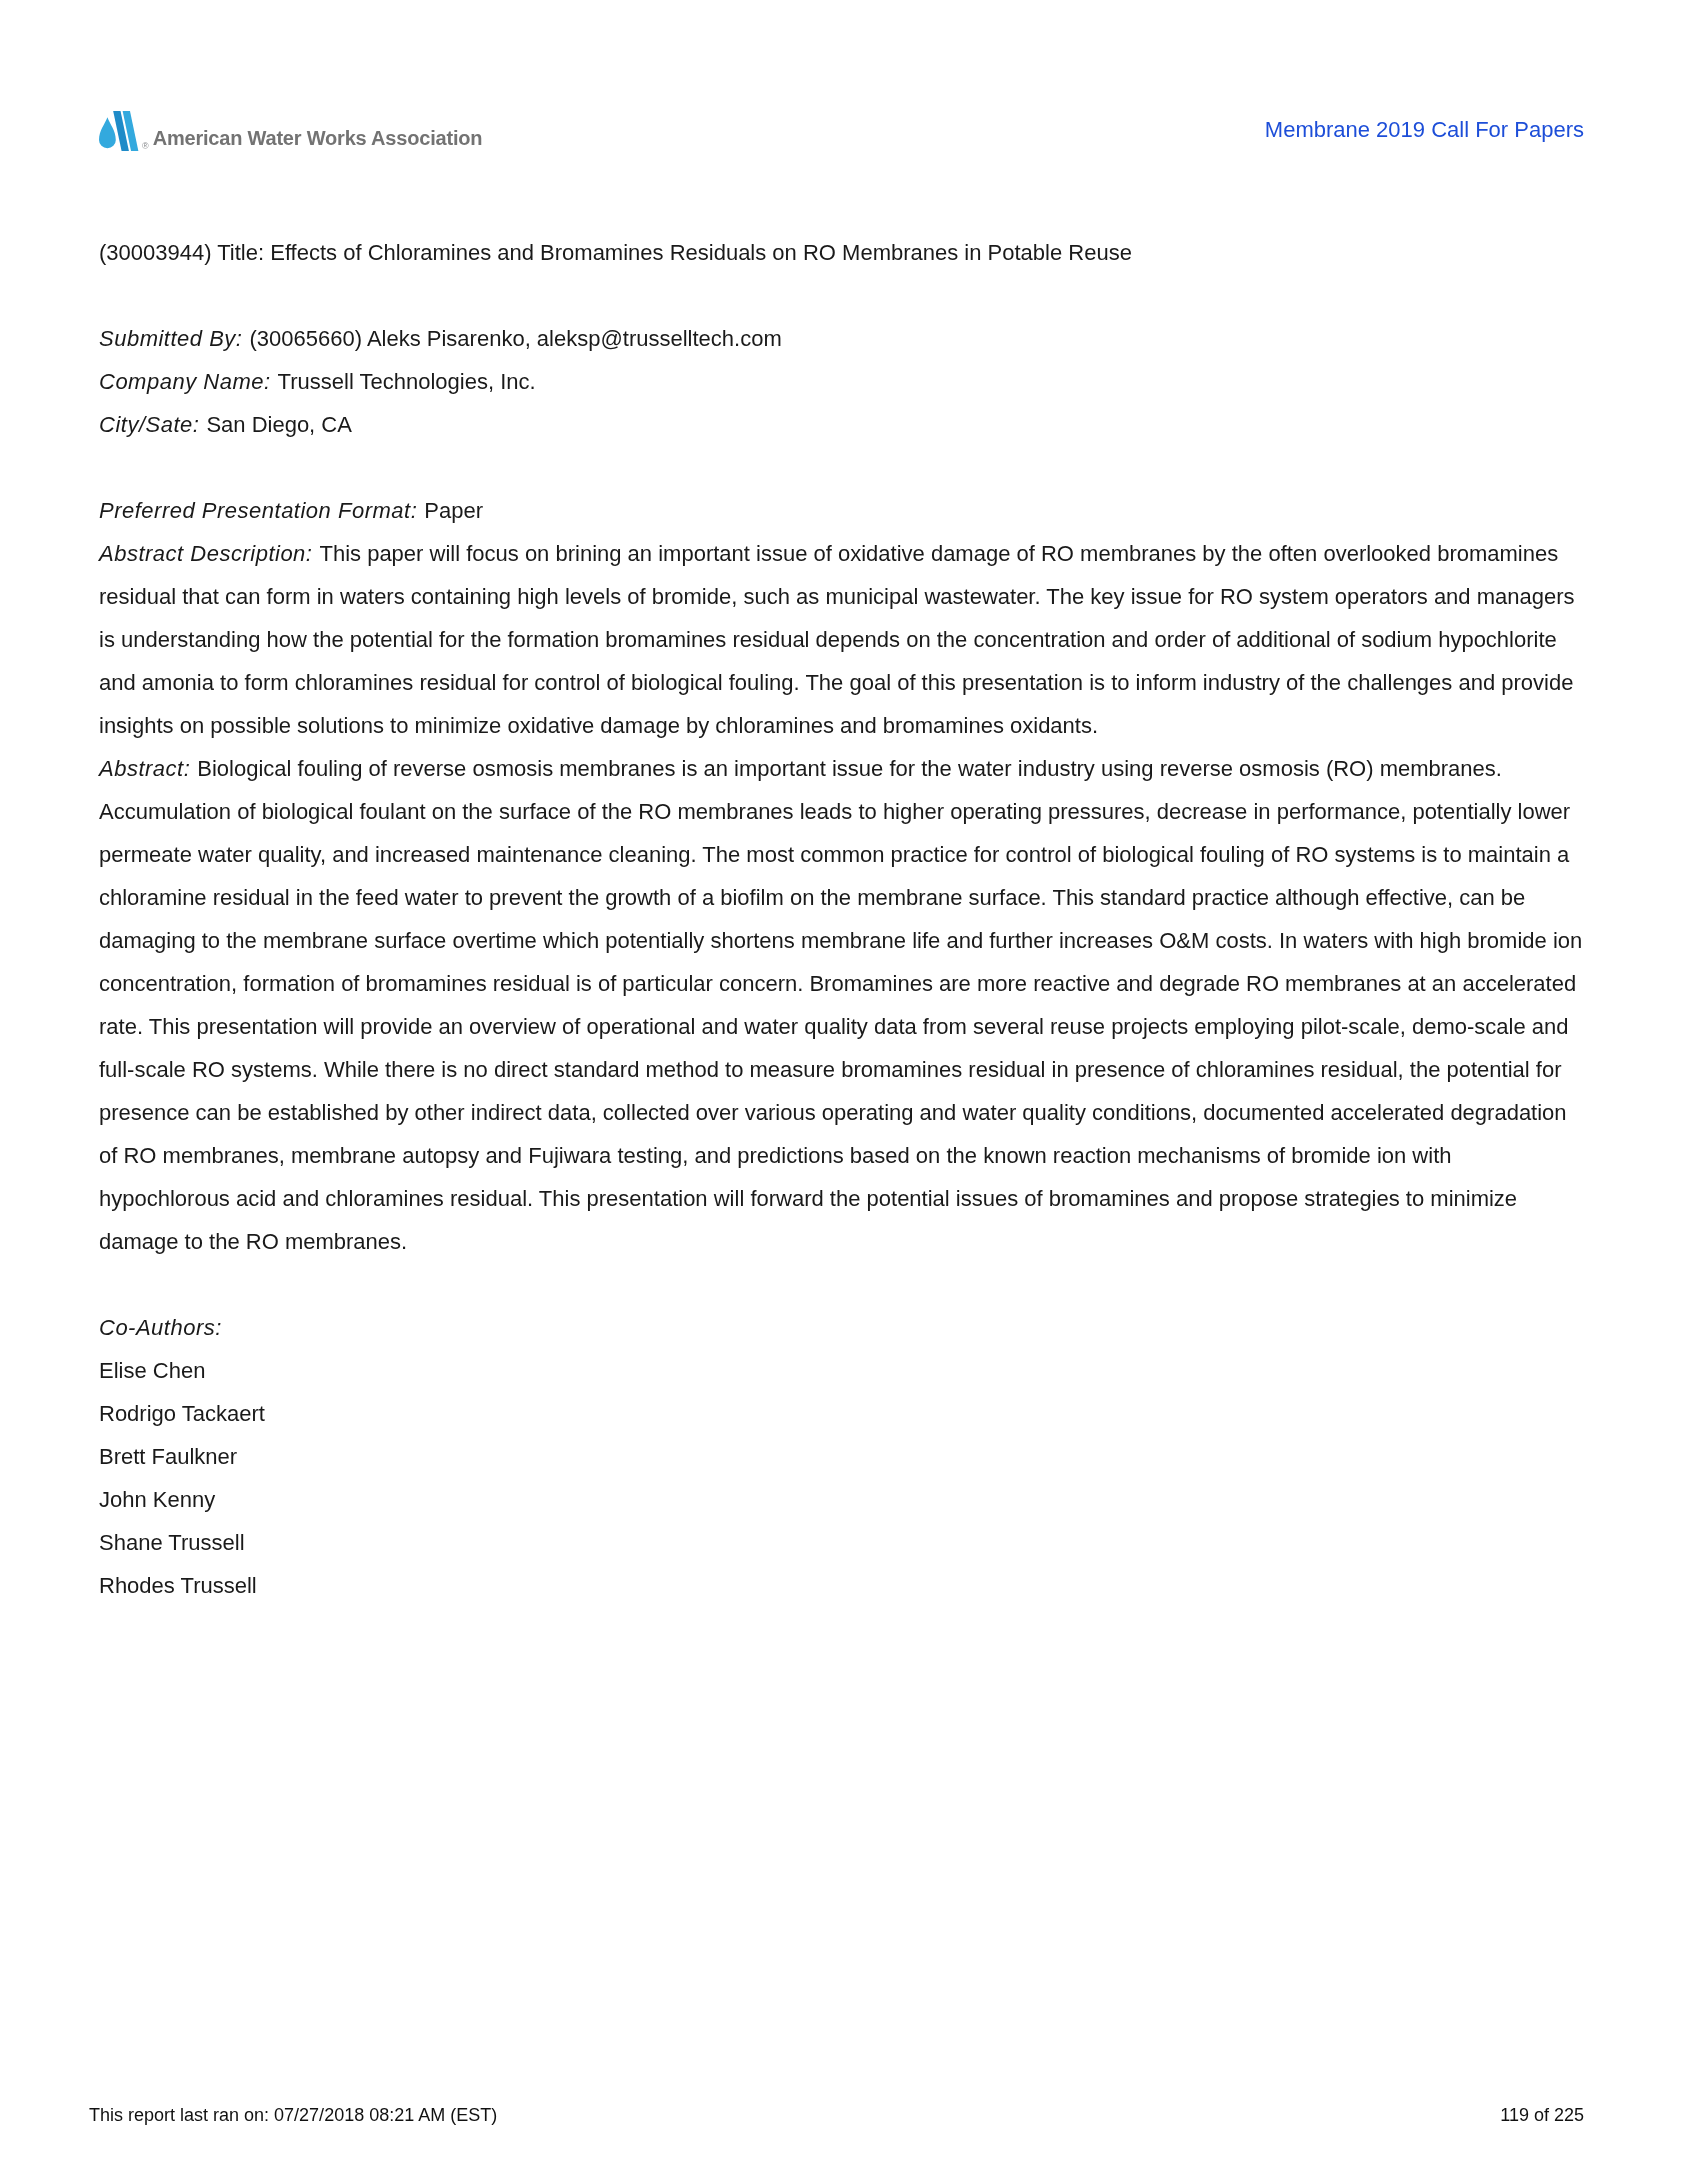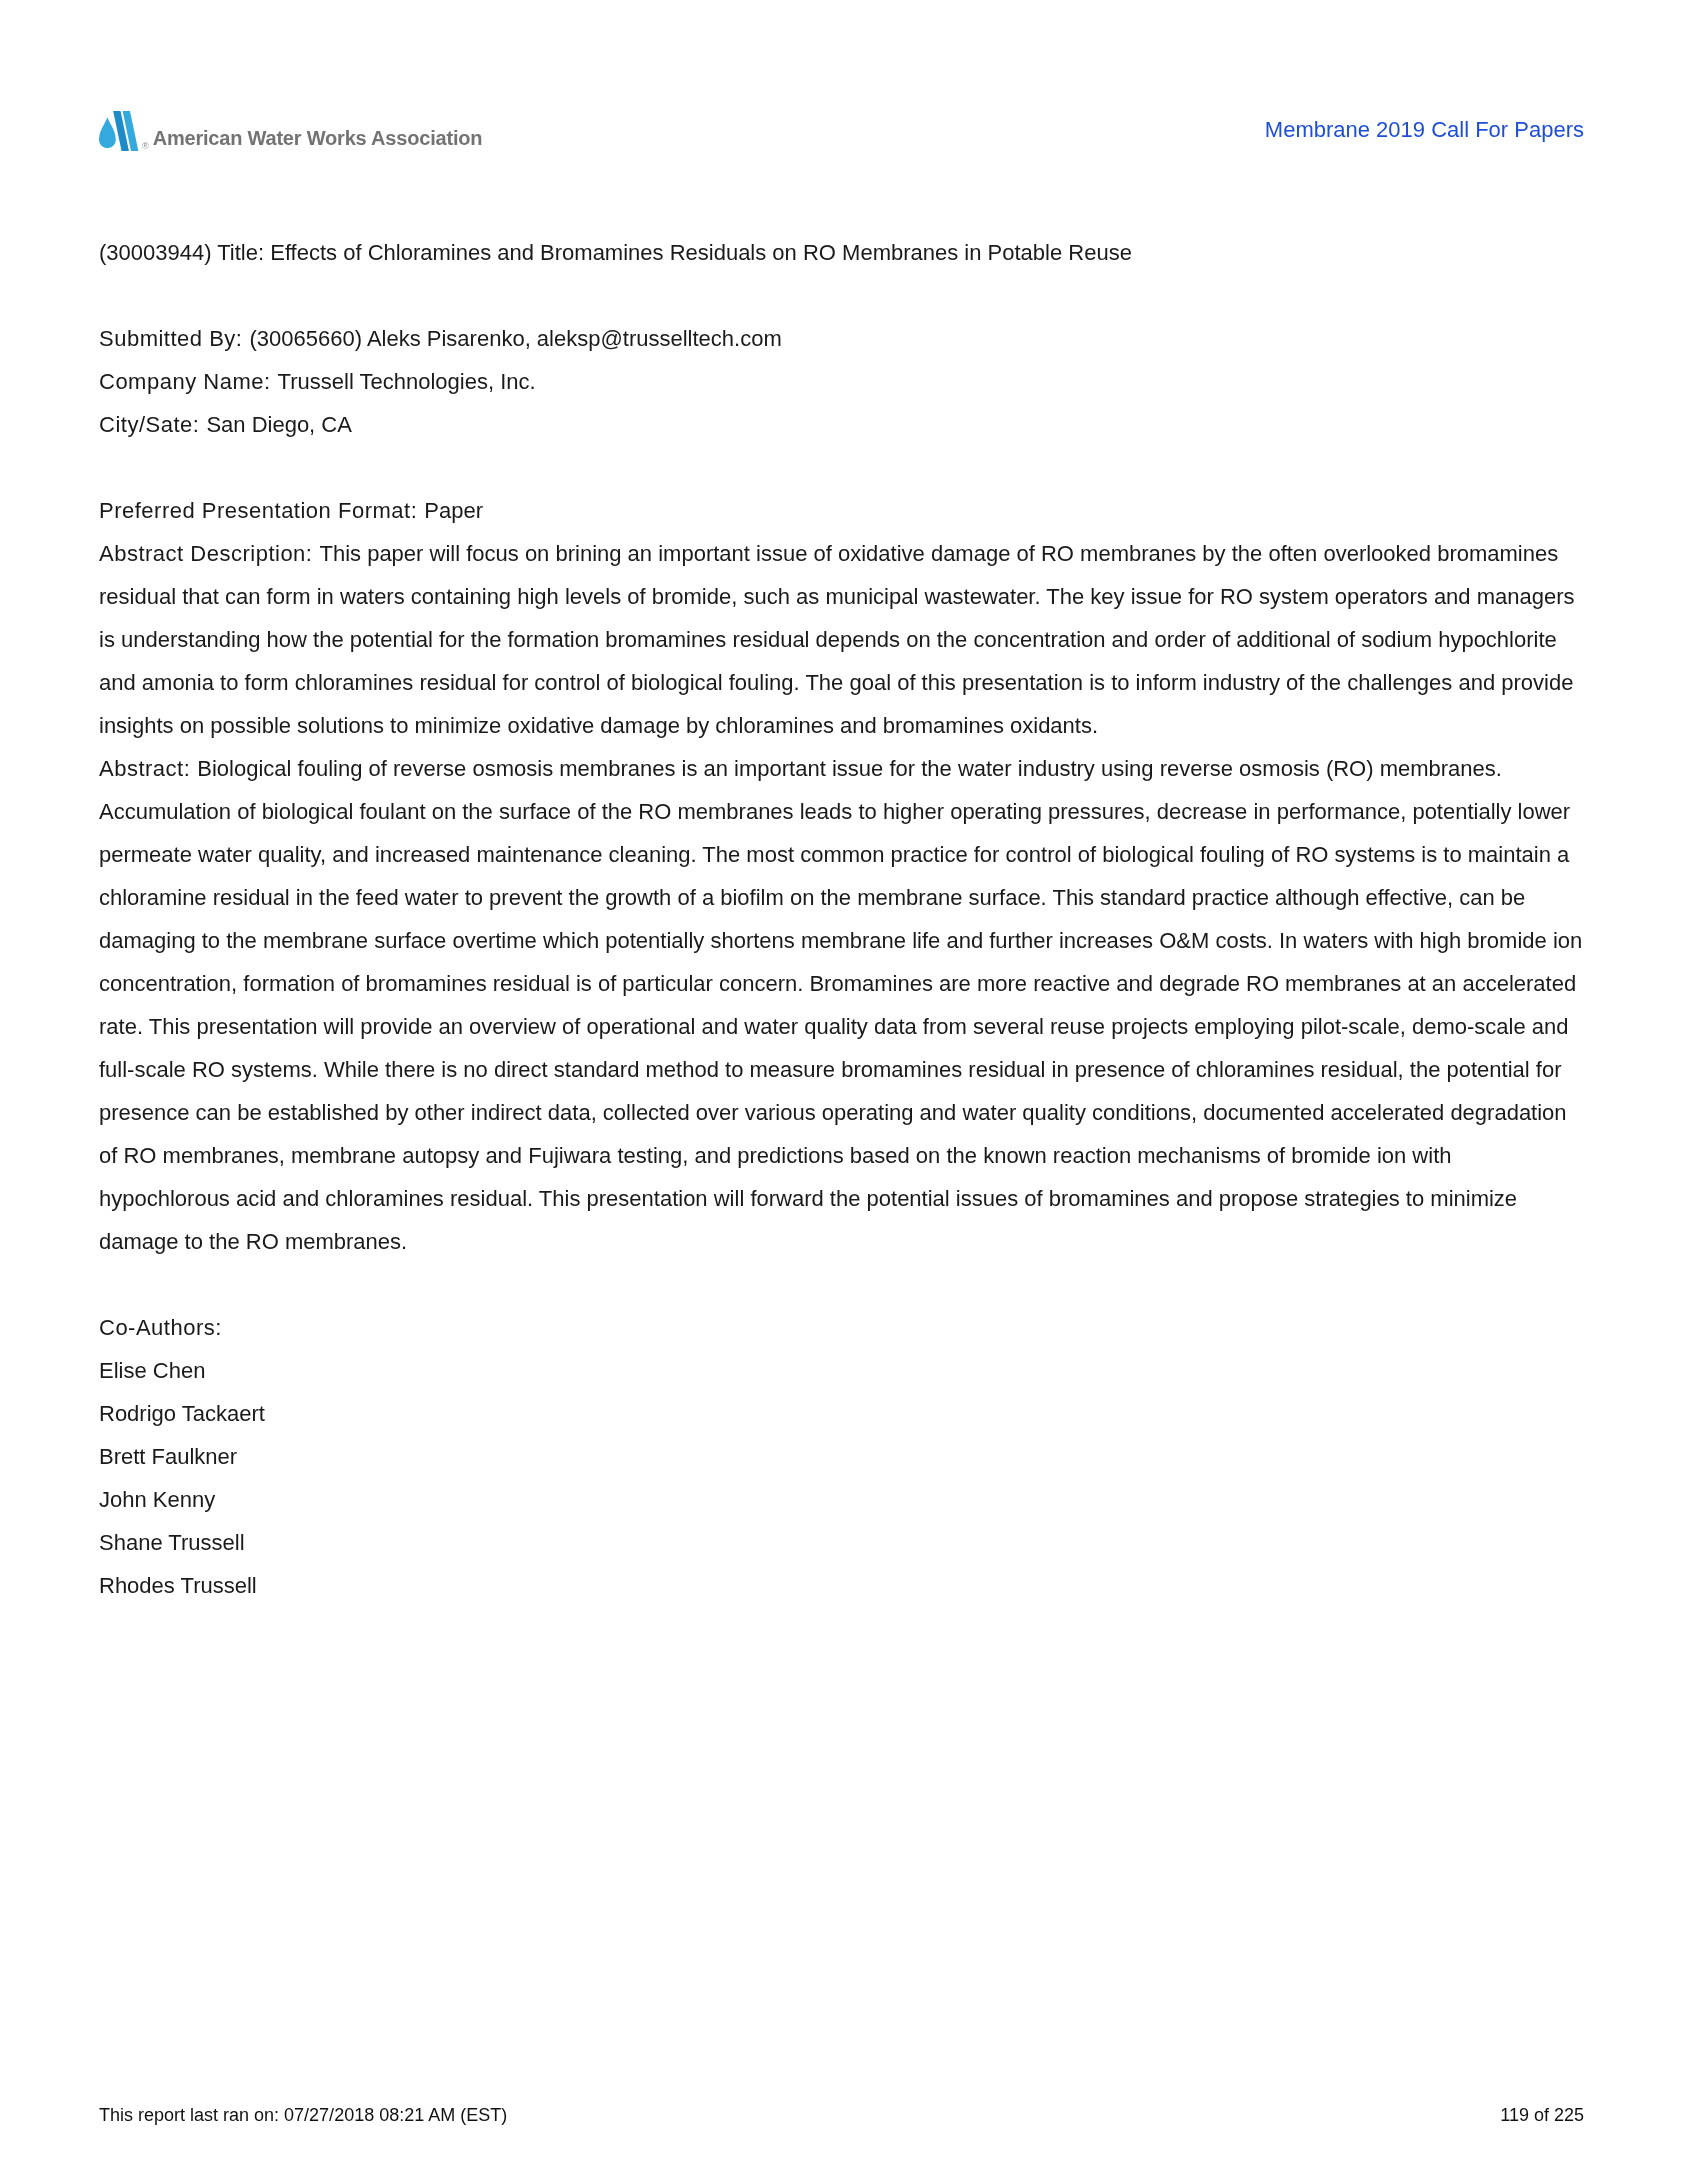--- a/index.html
+++ b/index.html
@@ -52,30 +52,30 @@
     color: #1d4ed8;
     white-space: nowrap;
   }
   .doc-title {
     margin-top: 61px;
     font-size: 22px;
     line-height: 43px;
   }
   .section { margin-top: 43px; }
   .row { font-size: 22px; line-height: 43px; }
-  .label { letter-spacing: 0.5px; margin-right: 7px; }
+  .label { letter-spacing: 0.5px; margin-right: 7px; font-style: italic; }
   .para {
     font-size: 22px;
     line-height: 43px;
     margin: 0;
   }
   .authors .row { white-space: nowrap; }
   .footer {
     position: absolute;
-    left: 99px;
+    left: 89px;
     right: 99px;
     top: 2105px;
     display: flex;
     justify-content: space-between;
     font-size: 18px;
     color: #111111;
   }
 </style>
 </head>
 <body>

